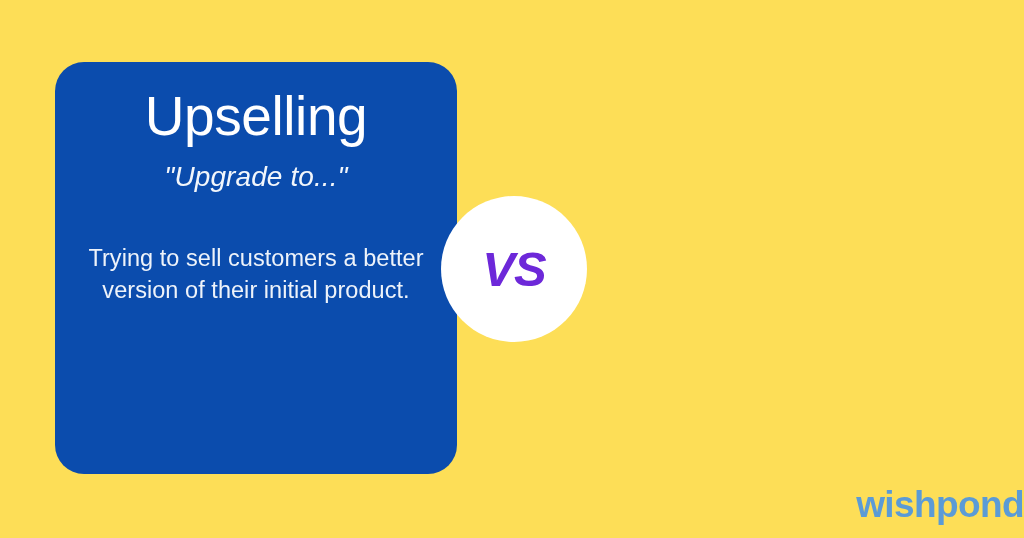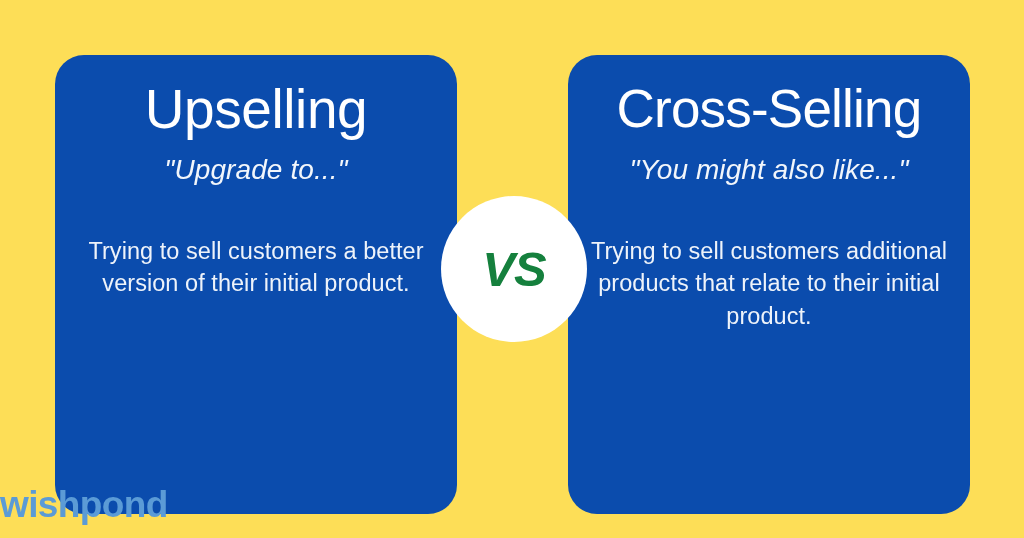--- a/index.html
+++ b/index.html
@@ -16,23 +16,23 @@
   }
   #infographic {
     position: relative;
     width: 1024px;
     height: 538px;
     background: #fdde57;
   }
 
   .card {
     position: absolute;
-    top: 55px;
+    top: 62px;
     width: 402px;
-    height: 459px;
+    height: 412px;
     background: #0b4cad;
     border-radius: 29px;
     box-sizing: border-box;
     text-align: center;
     overflow: hidden;
   }
   #card-upselling  { left: 55px;  }
   #card-crossselling { left: 568px; }
 
   .card-title {
@@ -90,58 +90,53 @@
     width: 146px;
     height: 146px;
     border-radius: 50%;
     background: #ffffff;
     display: flex;
     align-items: center;
     justify-content: center;
     z-index: 5;
   }
   #vs-label {
-    color: #15803d;
+    color: #6d28d9;
     font-size: 49px;
     font-weight: 700;
     font-style: italic;
     letter-spacing: -1px;
     line-height: 1;
     user-select: none;
   }
 
   #brand-logo {
     position: absolute;
     left: 0;
     right: 0;
     top: 486px;
-    text-align: left;
+    text-align: right;
     color: #5b9bd6;
     font-size: 37px;
     font-weight: 700;
     letter-spacing: -0.6px;
     line-height: 1;
   }
 </style>
 </head>
 <body>
 
 <div id="infographic">
 
   <div class="card" id="card-upselling">
     <div class="card-title">Upselling</div>
     <div class="card-subtitle">"Upgrade to..."</div>
     <div class="card-body">Trying to sell customers a better version of their initial product.</div>
   </div>
 
-  <div class="card" id="card-crossselling">
-    <div class="card-title">Cross-Selling</div>
-    <div class="card-subtitle">"You might also like..."</div>
-    <div class="card-body">Trying to sell customers additional products that relate to their initial product.</div>
-  </div>
 
   <div id="vs-badge">
     <span id="vs-label">VS</span>
   </div>
 
   <div id="brand-logo">wishpond</div>
 
 </div>
 
 </body></html>

